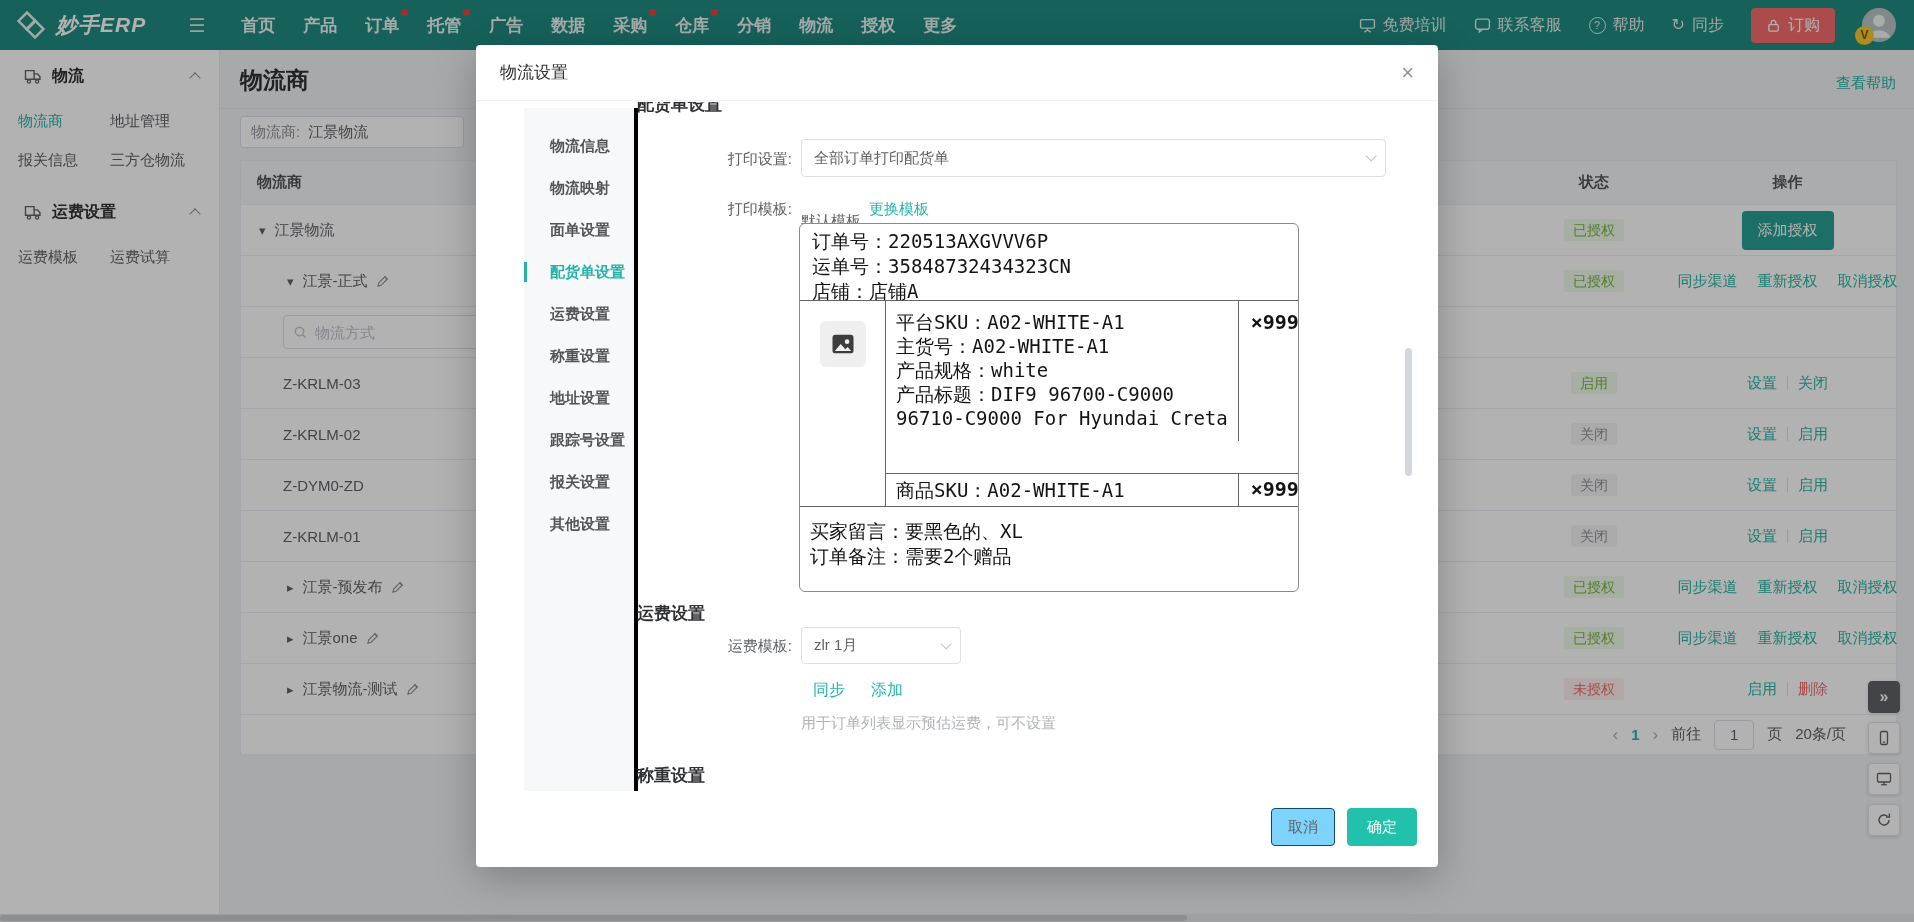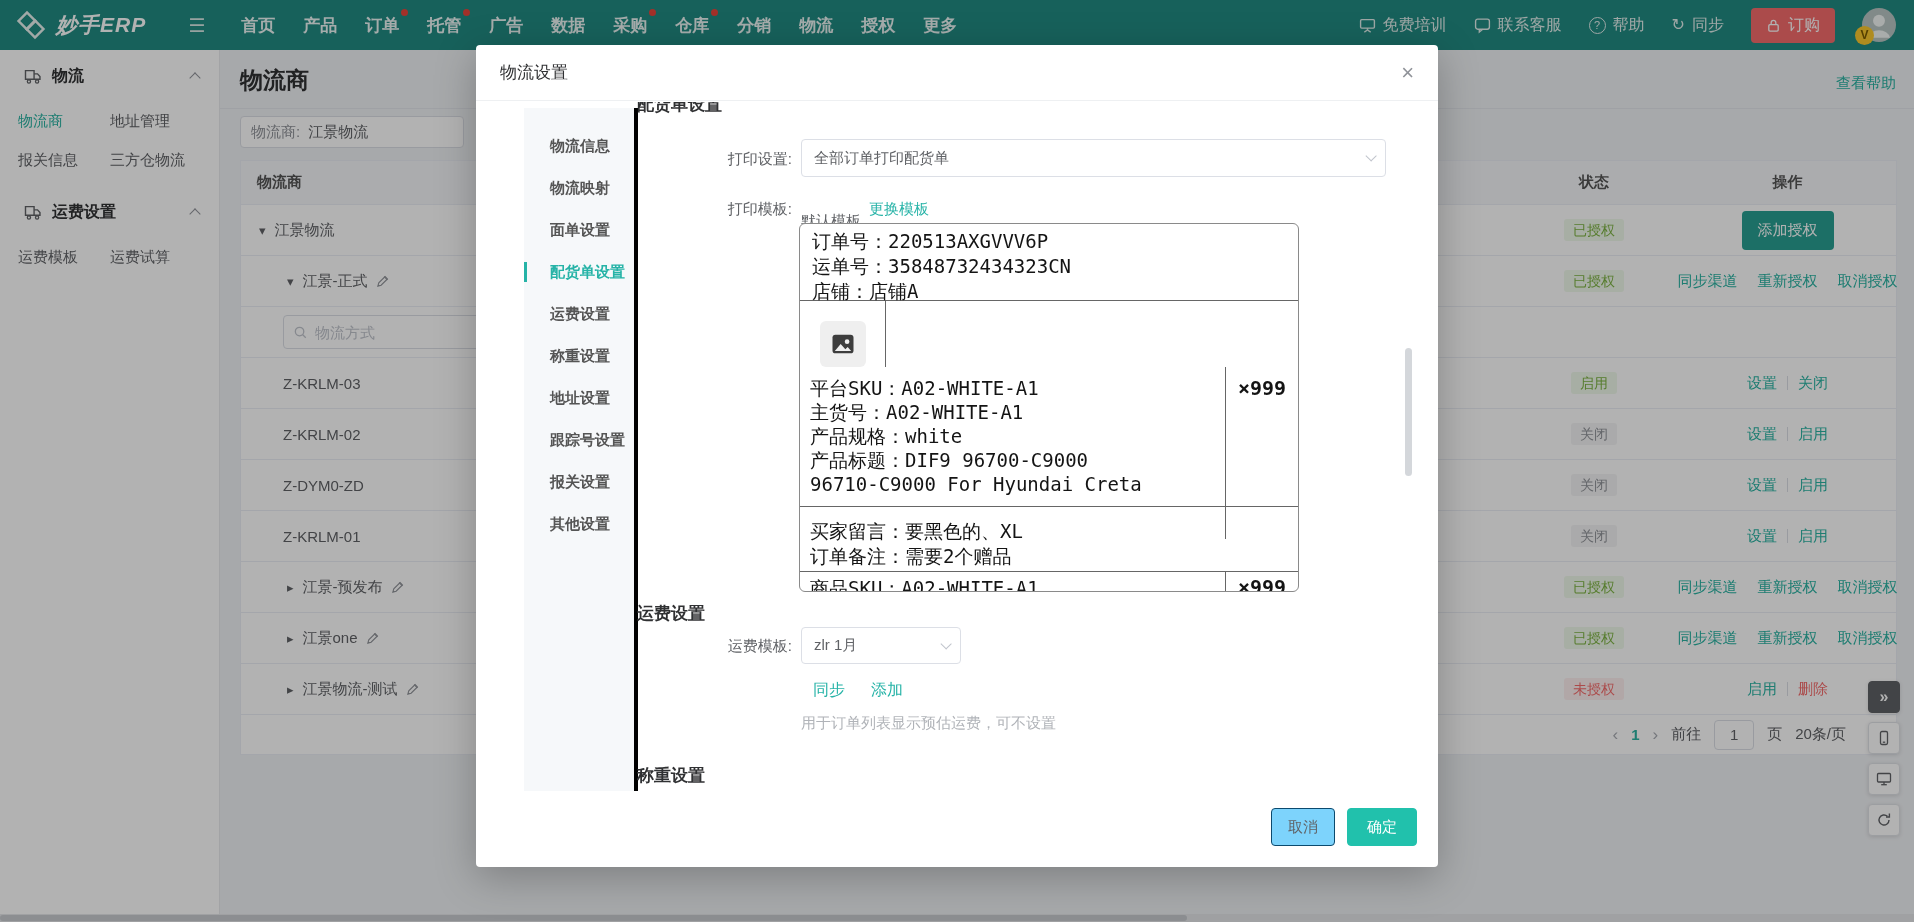--- a/index.html
+++ b/index.html
@@ -90,21 +90,21 @@
   .modal .m-content { left:161px; top:57px; }
   .clip-heading { position:absolute; left:0; top:-9px; font-size:17px; font-weight:bold; color:#303133; }
   .frow-label { position:absolute; left:0; width:155px; text-align:right; font-size:15px; color:#606266; }
   .sel { position:absolute; height:38px; border:1px solid #dcdfe6; border-radius:4px; background:#fff; display:flex; align-items:center; padding:0 12px; font-size:15px; color:#606266; cursor:pointer; }
   .sel .sel-chev { margin-left:auto; width:8px; height:8px; border-right:1.5px solid #c0c4cc; border-bottom:1.5px solid #c0c4cc; transform:rotate(45deg) translateY(-3px); }
   .tpl-value { position:absolute; font-size:15px; color:#606266; }
   .tpl-link { position:absolute; font-size:15px; color:#26b3a7; cursor:pointer; text-decoration:none; }
 
   .tpl-box { position:absolute; left:162px; top:121px; width:500px; height:369px; border:1px solid #8a8a8a; border-radius:6px; background:#fff; font-family:"DejaVu Sans Mono","DejaVu Sans",monospace; color:#141414; overflow:hidden; }
   .tpl-order { height:77px; border-bottom:1px solid #666; padding:5px 12px; font-size:19px; line-height:25px; white-space:nowrap; }
-  .tpl-mid { display:flex; height:205px;flex-direction:column; }
+  .tpl-mid { display:flex; height:205px; }
   .tpl-imgcell { width:86px; border-right:1px solid #666; flex:none; display:flex; justify-content:center; align-items:flex-start; padding-top:20px; }
   .tpl-imgph { width:46px; height:46px; background:#efefef; border-radius:6px; display:flex; align-items:center; justify-content:center; }
   .tpl-rightcol { flex:1; display:flex; flex-direction:column; }
   .tpl-prod { height:172px; display:flex; }
   .tpl-lines { flex:1; padding:9px 10px; font-size:19px; line-height:24px; white-space:nowrap; overflow:hidden; }
   .tpl-qty { width:73px; flex:none; border-left:1px solid #666; text-align:center; padding-top:9px; font-size:20px; font-weight:bold; }
   .tpl-skurow { height:33px; border-top:1px solid #666; display:flex;margin-top:32px; }
   .tpl-skurow .sku-label { flex:1; padding:3px 10px; font-size:19px; line-height:26px; white-space:nowrap; }
   .tpl-skurow .tpl-qty { padding-top:3px; }
   .tpl-footer { border-top:1px solid #666; padding:12px 10px; font-size:19px; line-height:25px; }

